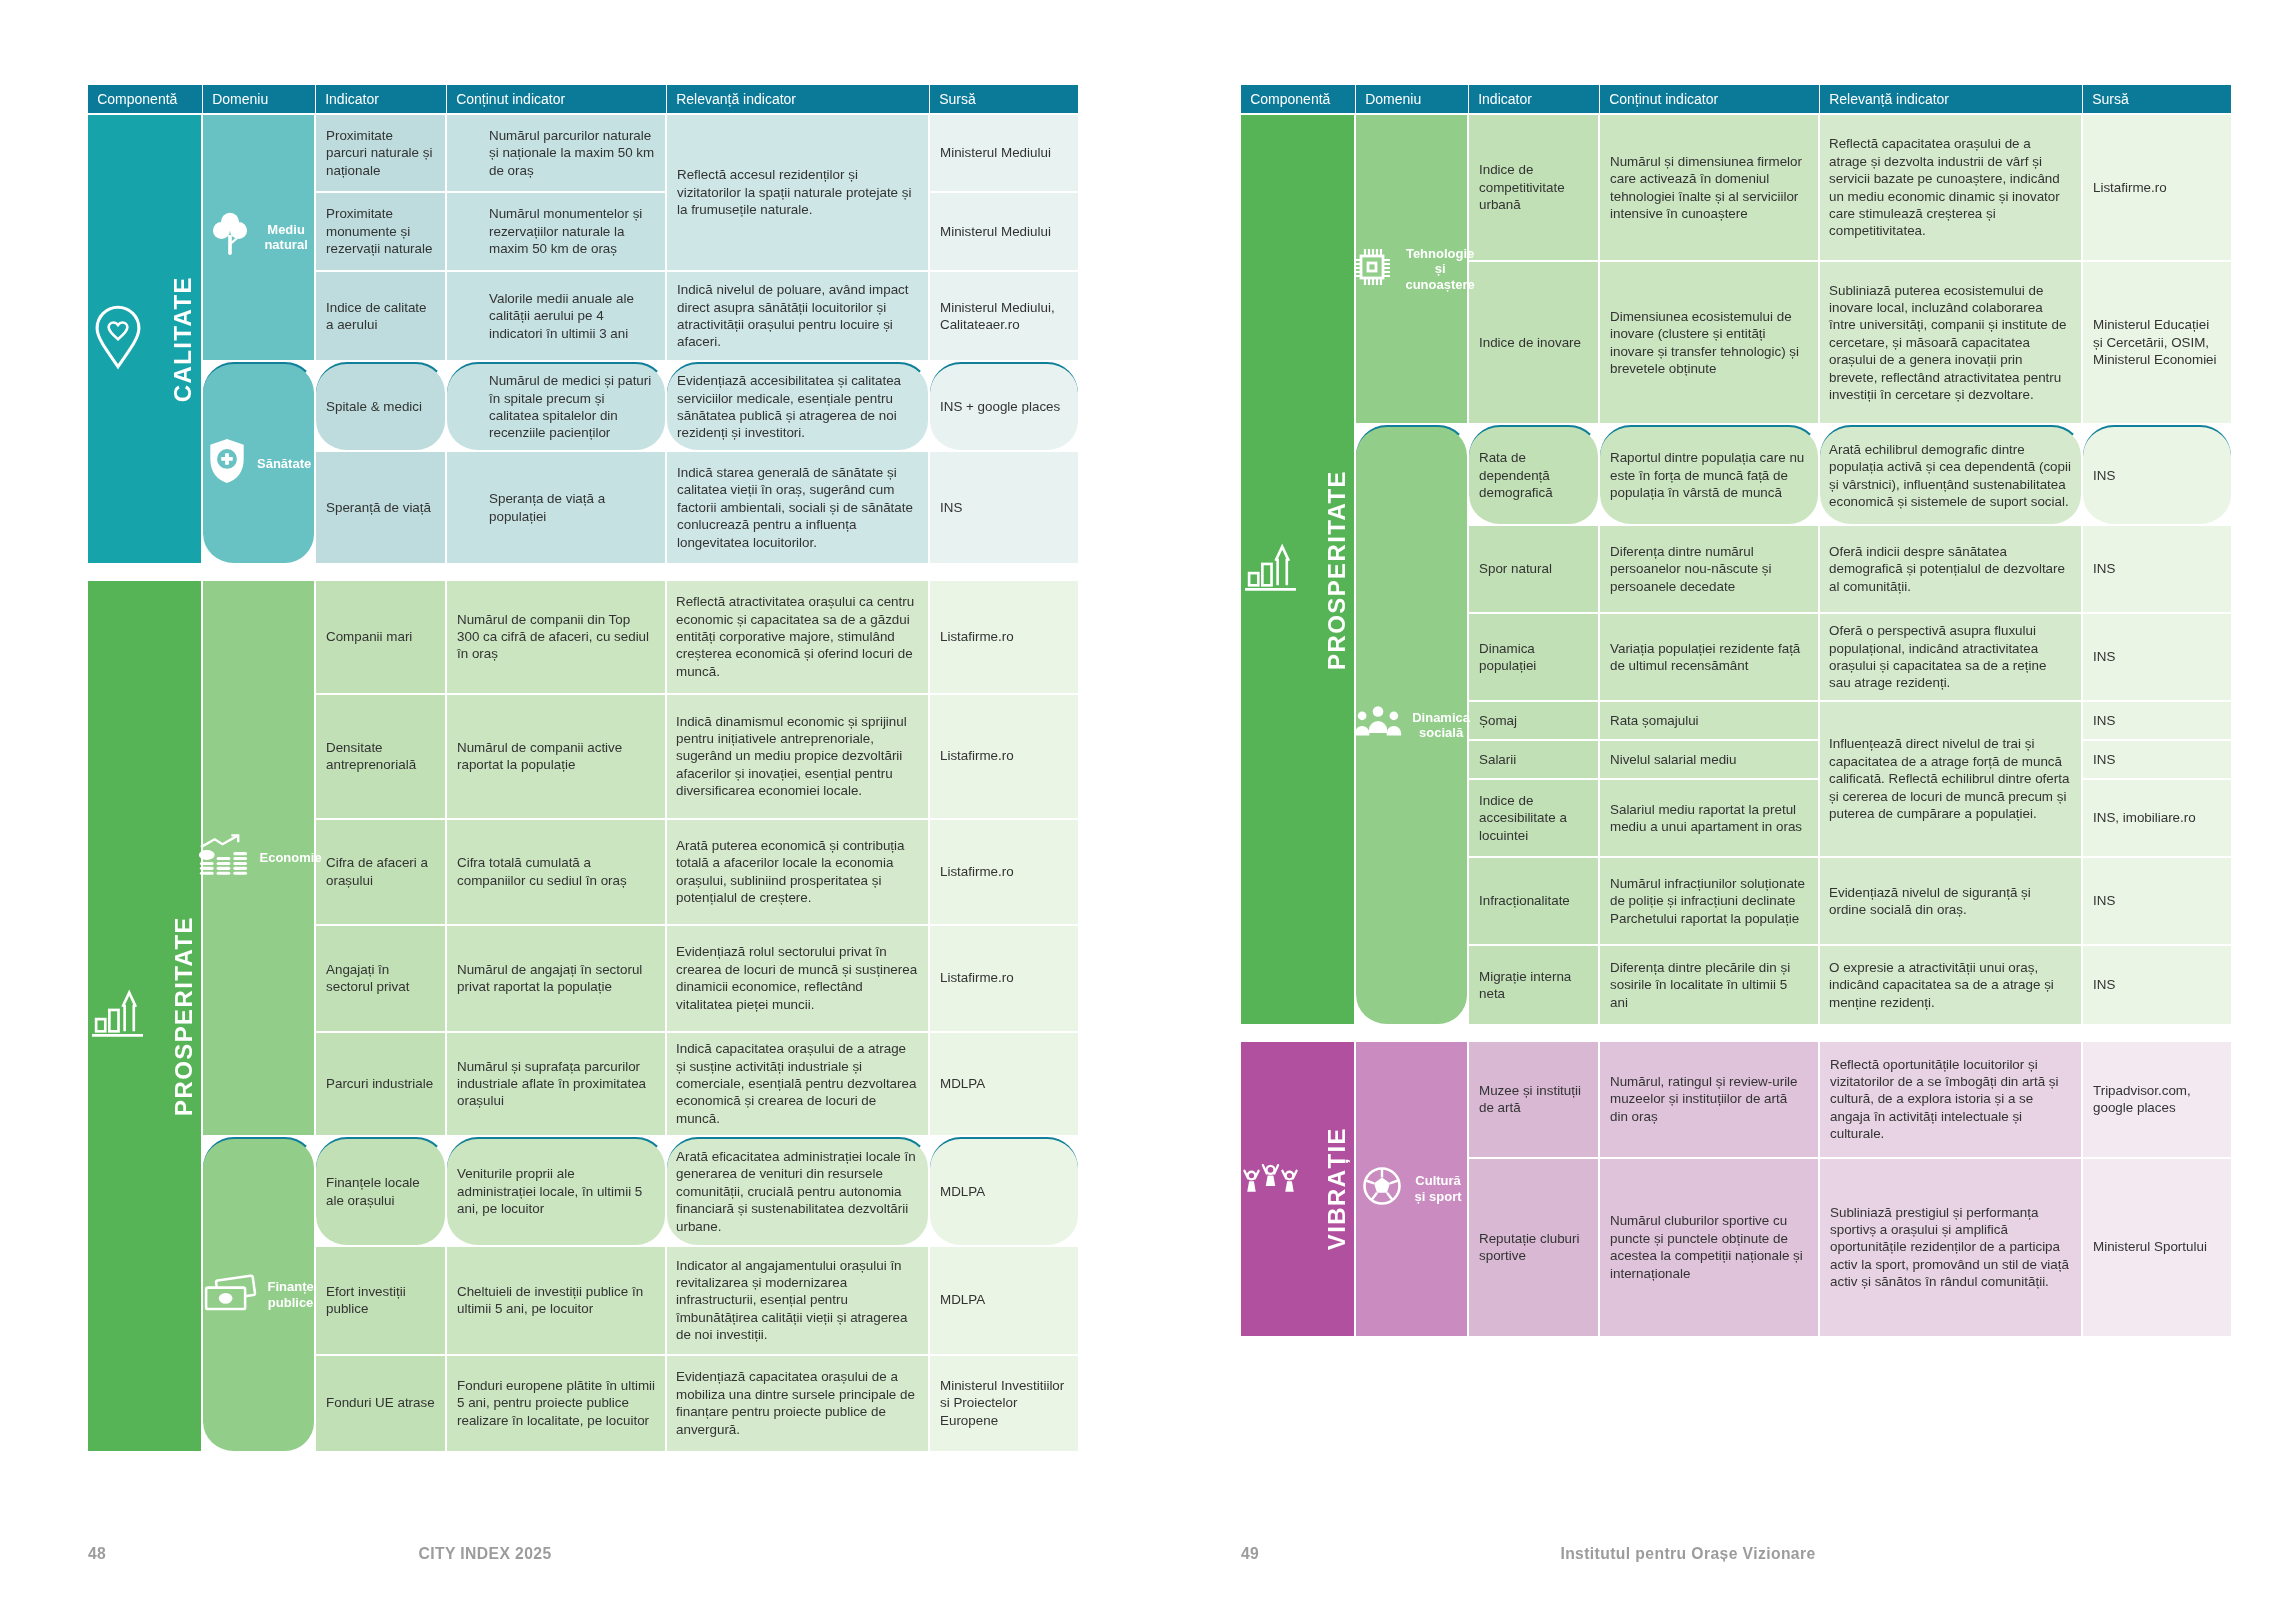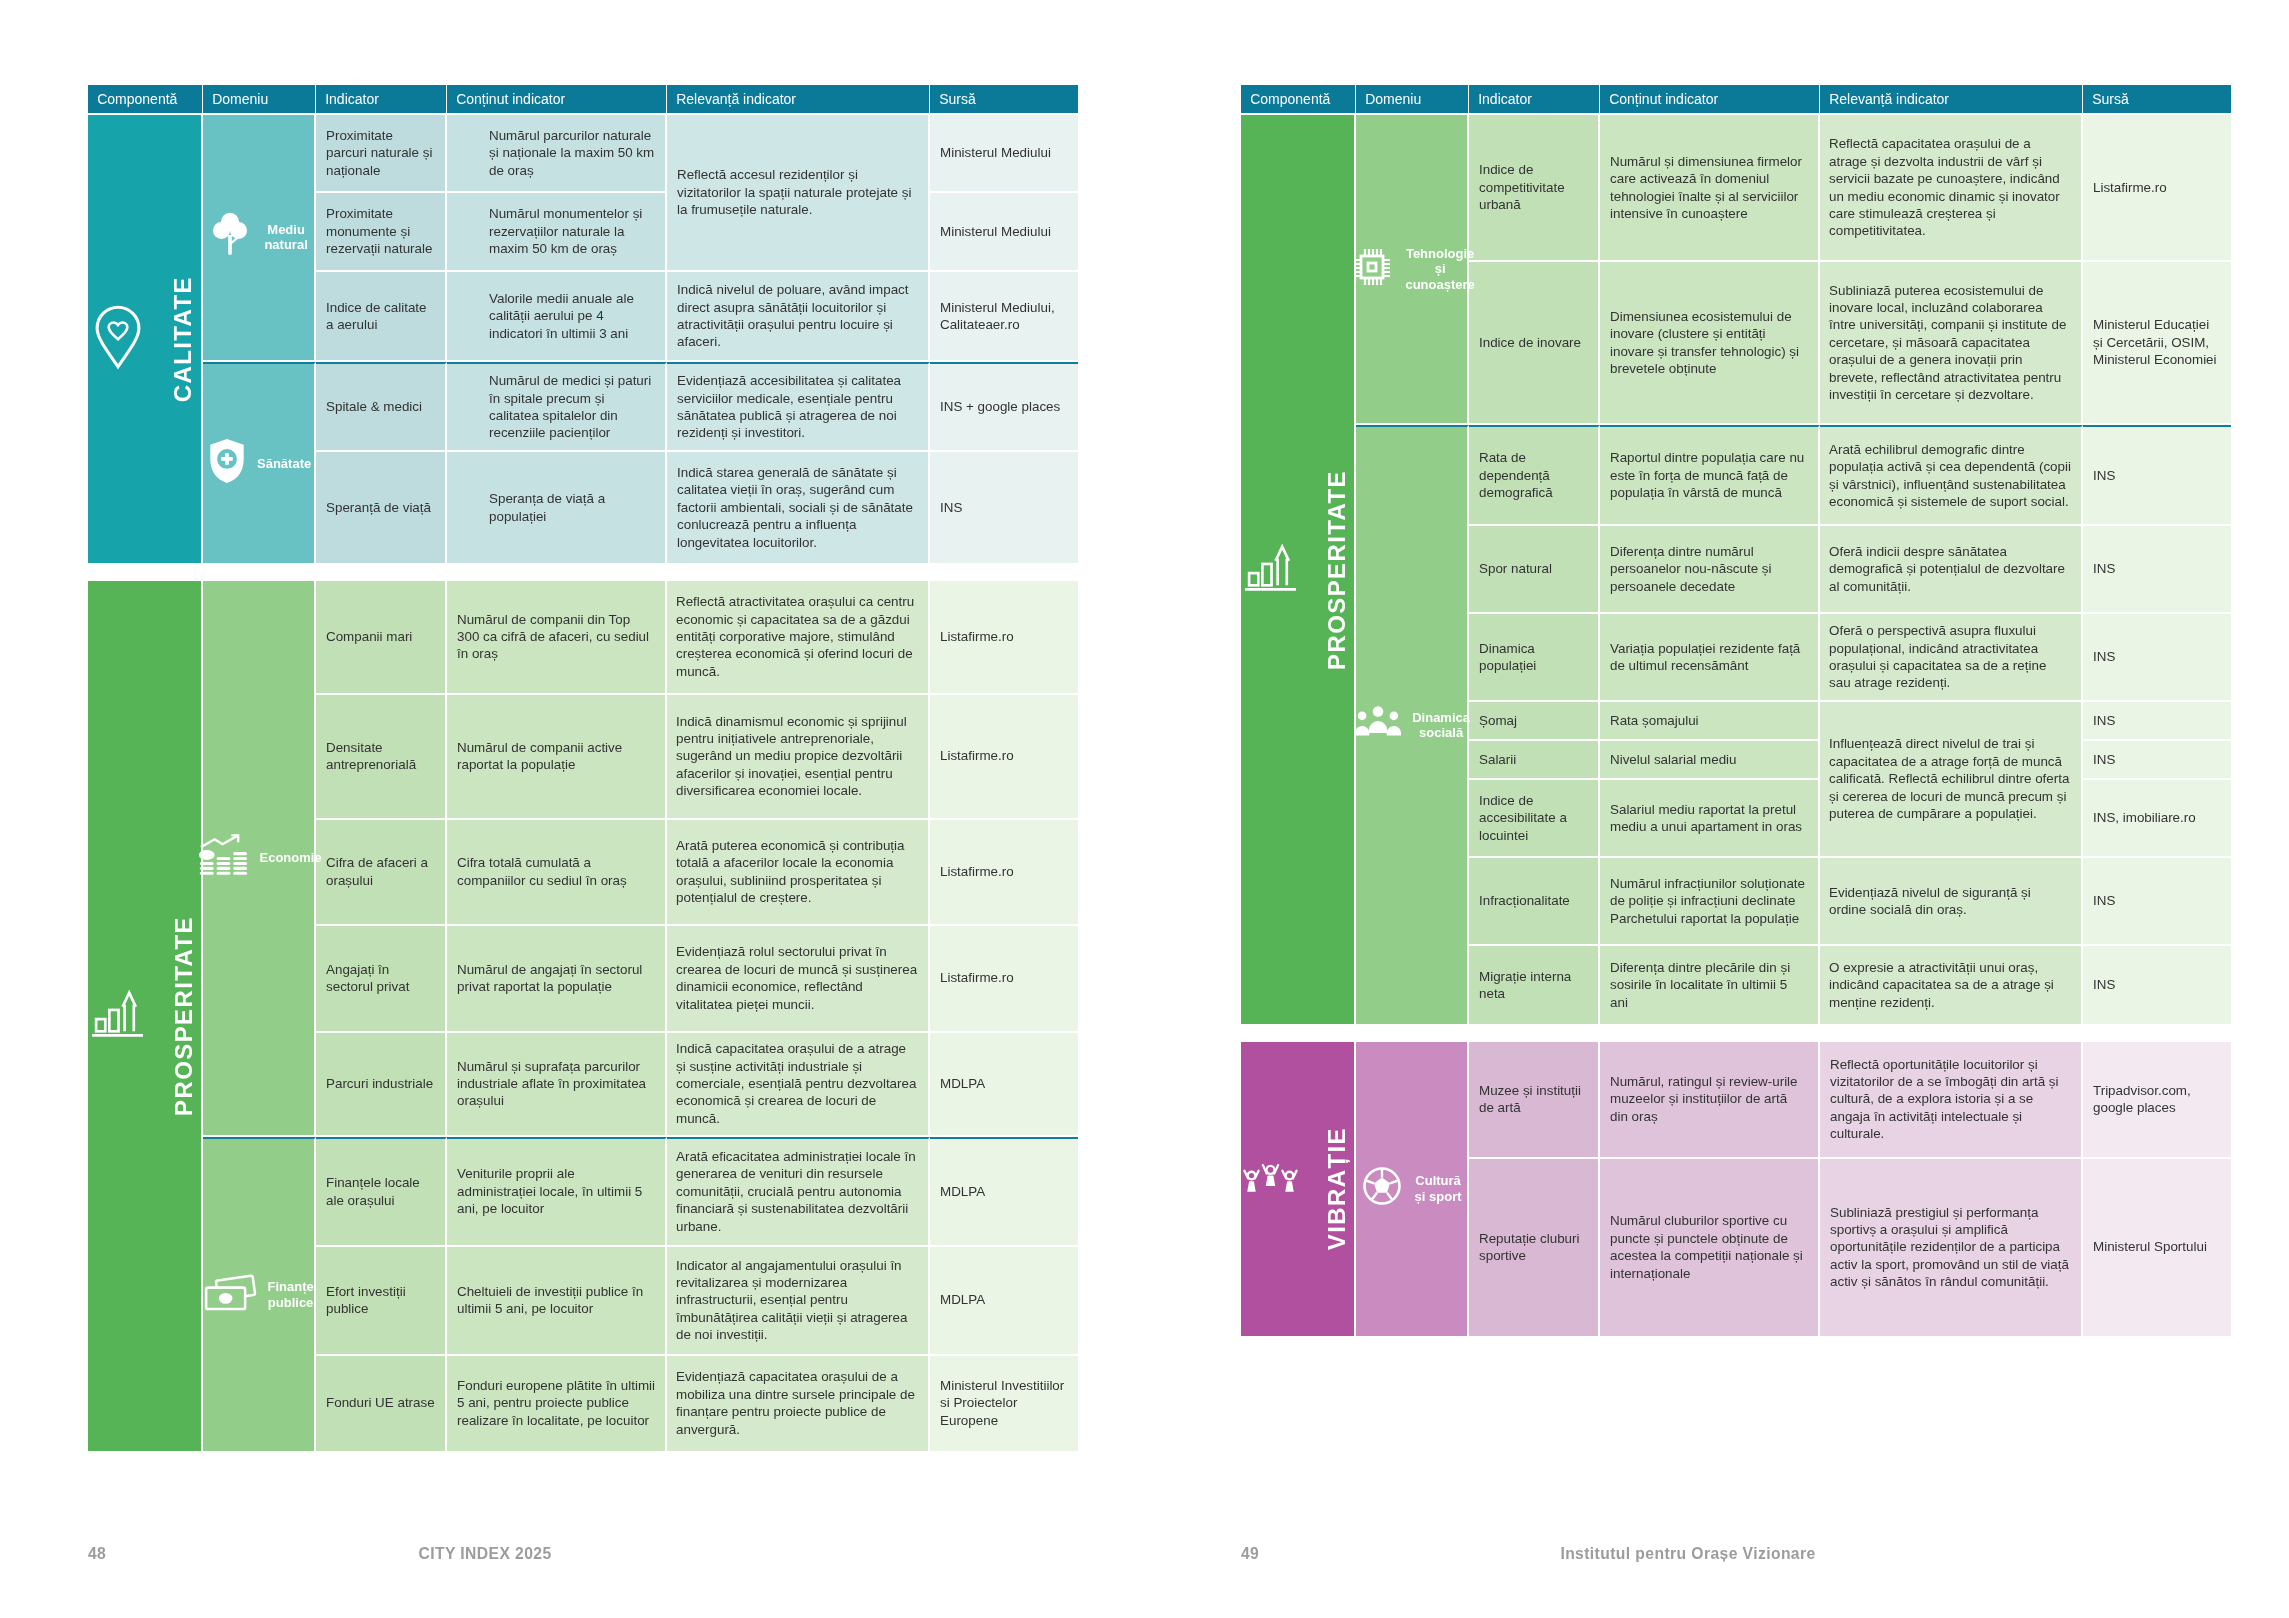--- a/index.html
+++ b/index.html
@@ -25,21 +25,21 @@
     padding:5.5px 9.2px;height:30px;border-right:1.8px solid #fff;border-bottom:2.8px solid #fff;
     box-sizing:border-box;white-space:nowrap;overflow:hidden;
   }
   th:last-child{border-right:none;}
   td{
     border-right:2.8px solid #fff;border-bottom:2.8px solid #fff;vertical-align:middle;
     padding:7.4px 10px;color:var(--text);font-size:13.4px;line-height:1.3;box-sizing:border-box;
   }
   td:last-child{border-right:none;}
   td.comp,td.dom{text-align:center;padding:3.7px;}
-  tr.group-start td{border-top:2.8px solid var(--divider);}
+  tr.group-start td{border-top:2.8px solid var(--divider);border-radius:31px;}
 
   .comp-inner,.dom-inner{display:flex;flex-direction:row;align-items:center;justify-content:center;}
   .comp-inner{gap:22px;}
   .dom-inner{gap:9.2px;}
   .comp-label{
     writing-mode:vertical-rl;transform:rotate(180deg);
     color:#fff;font-weight:800;font-size:24px;letter-spacing:1.4px;white-space:nowrap;
   }
   .dom-label{color:#fff;font-weight:700;font-size:13px;line-height:1.2;}
 

